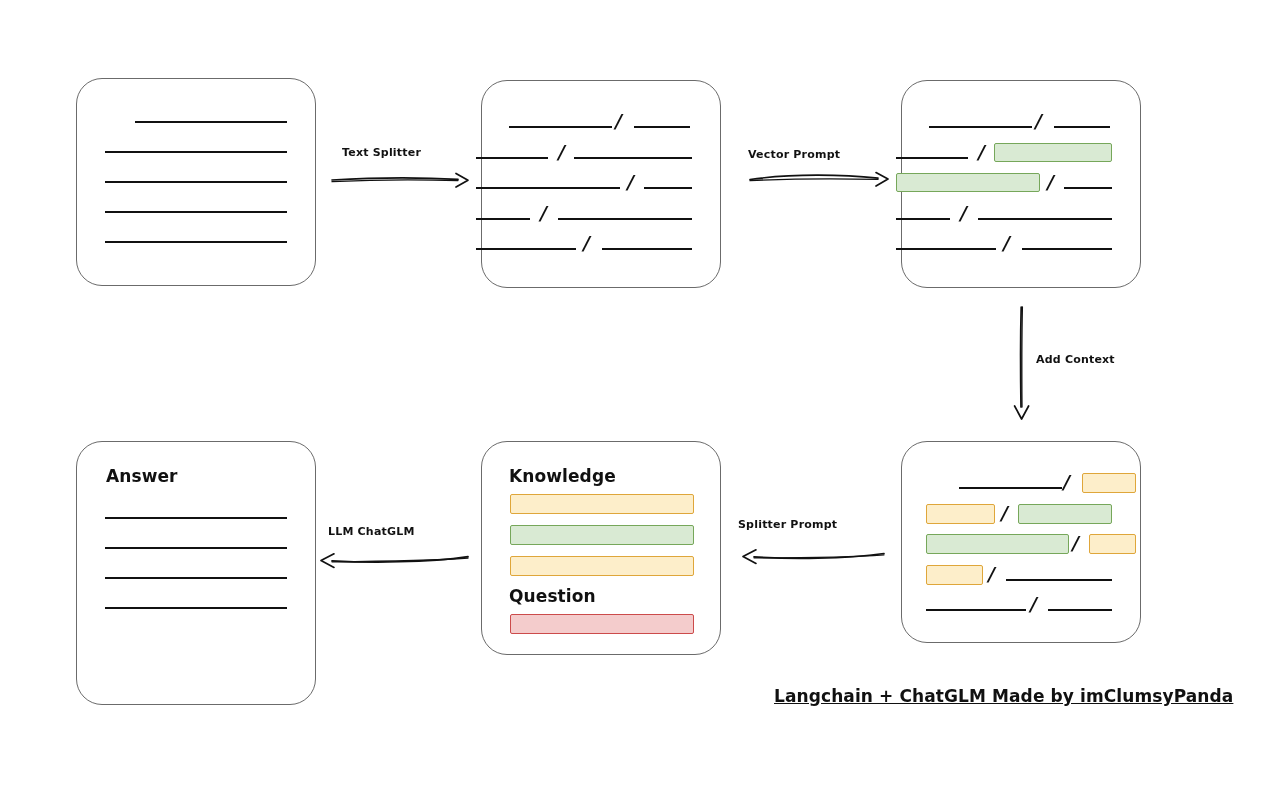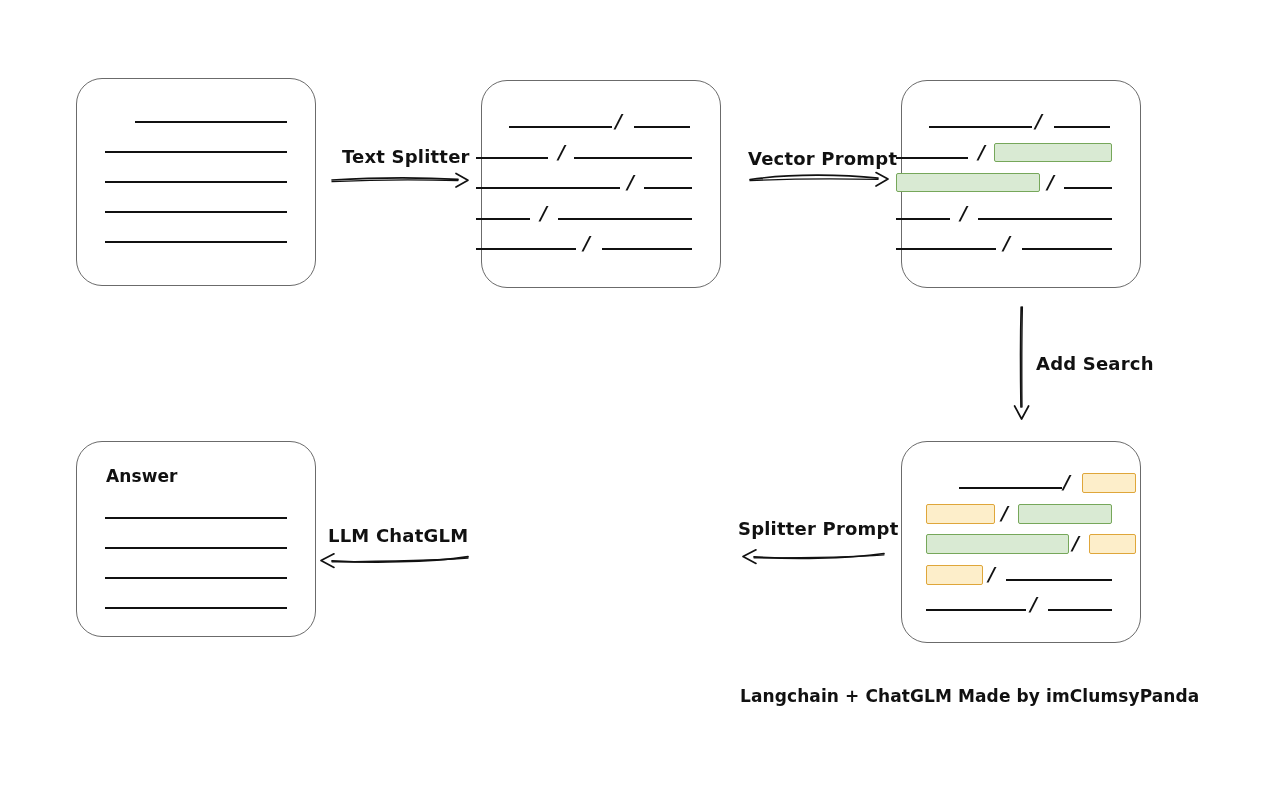--- a/index.html
+++ b/index.html
@@ -59,21 +59,21 @@
     border-width: 1.6px;
     border-style: solid;
   }
   .chip.green { background: #d9ead3; border-color: #76a75a; }
   .chip.yellow { background: #fdeeca; border-color: #dfa63a; }
   .chip.red { background: #f4cccc; border-color: #cc4b4b; }
 
   .edge-label {
     position: absolute;
     font-family: "DejaVu Sans", sans-serif;
-    font-size: 18px;
+    font-size: 11px;
     font-weight: 600;
     color: #111111;
     white-space: nowrap;
     letter-spacing: 0.2px;
   }
   .caption {
     position: absolute;
     font-family: "DejaVu Sans", sans-serif;
     font-size: 17px;
     font-weight: 600;
@@ -151,21 +151,21 @@
 
     <div class="rule" style="left:-6px; top:137px; width:54px;"></div>
     <div class="slash" style="left:58px; top:123px;">/</div>
     <div class="rule" style="left:76px; top:137px; width:134px;"></div>
 
     <div class="rule" style="left:-6px; top:167px; width:100px;"></div>
     <div class="slash" style="left:101px; top:153px;">/</div>
     <div class="rule" style="left:120px; top:167px; width:90px;"></div>
   </div>
 
-  <div class="edge-label" style="left:1036px; top:353px;">Add Search</div>
+  <div class="edge-label" style="left:1036px; top:353px;">Add Context</div>
   <svg class="edge" style="left:1010px; top:305px; width:24px; height:116px;" viewBox="0 0 24 116">
     <path d="M11.2 2 C 10.2 40, 10.6 78, 11 102" stroke-width="1.7" stroke-linecap="round"></path>
     <path d="M12.4 2 C 11.6 40, 11.8 78, 12 102" stroke-width="1.3" stroke-linecap="round"></path>
     <path d="M4.6 101 L 11.6 114 L 18.6 101" stroke-width="1.7" stroke-linejoin="round" stroke-linecap="round"></path>
   </svg>
 
   <div class="node" style="left:901px; top:441px; width:240px; height:202px;">
     <div class="rule" style="left:57px; top:45px; width:103px;"></div>
     <div class="slash" style="left:161px; top:31px;">/</div>
     <div class="chip yellow" style="left:180px; top:31px; width:54px; height:20px;"></div>
@@ -187,31 +187,39 @@
     <div class="rule" style="left:146px; top:167px; width:64px;"></div>
   </div>
 
   <div class="edge-label" style="left:738px; top:518px;">Splitter Prompt</div>
   <svg class="edge" style="left:740px; top:546px; width:146px; height:22px;" viewBox="0 0 146 22">
     <path d="M144 7.5 C 105 13, 50 13.5, 14 10.8" stroke-width="1.7" stroke-linecap="round"></path>
     <path d="M144 8.8 C 105 11.6, 50 11.8, 14 11.8" stroke-width="1.3" stroke-linecap="round"></path>
     <path d="M16 3.8 L 3 10.6 L 16 17.4" stroke-width="1.7" stroke-linejoin="round" stroke-linecap="round"></path>
   </svg>
 
+  <div class="node" style="left:481px; top:441px; width:240px; height:214px;">
+    <div class="node-title" style="left:27px; top:24px;">Knowledge</div>
+    <div class="chip yellow" style="left:28px; top:52px; width:184px; height:20px;"></div>
+    <div class="chip green" style="left:28px; top:83px; width:184px; height:20px;"></div>
+    <div class="chip yellow" style="left:28px; top:114px; width:184px; height:20px;"></div>
+    <div class="node-title" style="left:27px; top:144px;">Question</div>
+    <div class="chip red" style="left:28px; top:172px; width:184px; height:20px;"></div>
+  </div>
 
   <div class="edge-label" style="left:328px; top:525px;">LLM ChatGLM</div>
   <svg class="edge" style="left:318px; top:550px; width:152px; height:22px;" viewBox="0 0 152 22">
     <path d="M150 6.6 C 110 12.6, 52 13, 14 10.8" stroke-width="1.7" stroke-linecap="round"></path>
     <path d="M150 8 C 110 11.2, 52 11.6, 14 11.8" stroke-width="1.3" stroke-linecap="round"></path>
     <path d="M16 3.8 L 3 10.6 L 16 17.4" stroke-width="1.7" stroke-linejoin="round" stroke-linecap="round"></path>
   </svg>
 
-  <div class="node" style="left:76px; top:441px; width:240px; height:196px;">
+  <div class="node" style="left:76px; top:441px; width:240px; height:264px;">
     <div class="node-title" style="left:29px; top:24px;">Answer</div>
     <div class="rule" style="left:28px; top:75px; width:182px;"></div>
     <div class="rule" style="left:28px; top:105px; width:182px;"></div>
     <div class="rule" style="left:28px; top:135px; width:182px;"></div>
     <div class="rule" style="left:28px; top:165px; width:182px;"></div>
   </div>
 
-  <div class="caption" style="left:740px; top:686px;">Langchain + ChatGLM Made by imClumsyPanda</div>
+  <div class="caption" style="left:774px; top:686px;text-decoration:underline;">Langchain + ChatGLM Made by imClumsyPanda</div>
 
 </div>
 
 </body></html>

